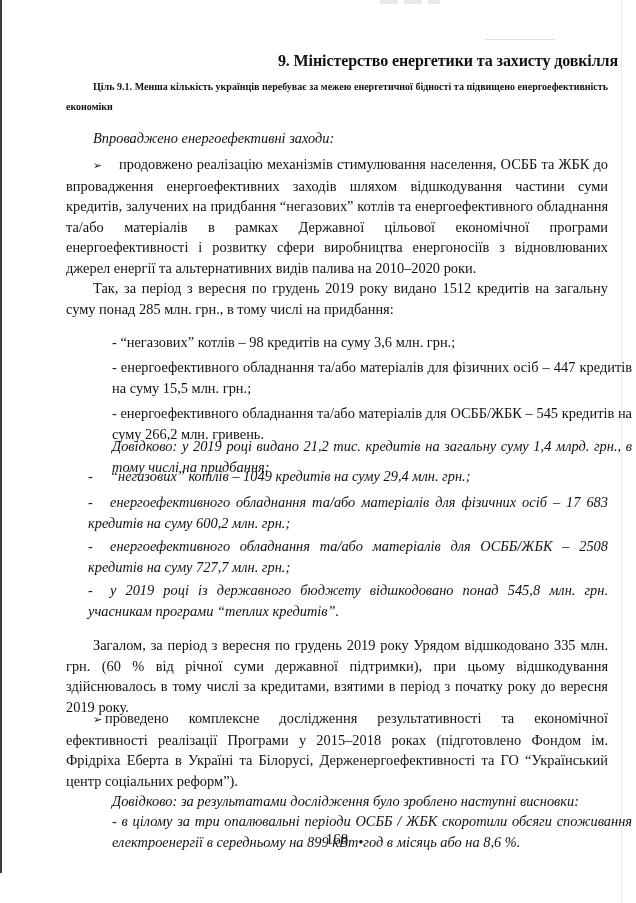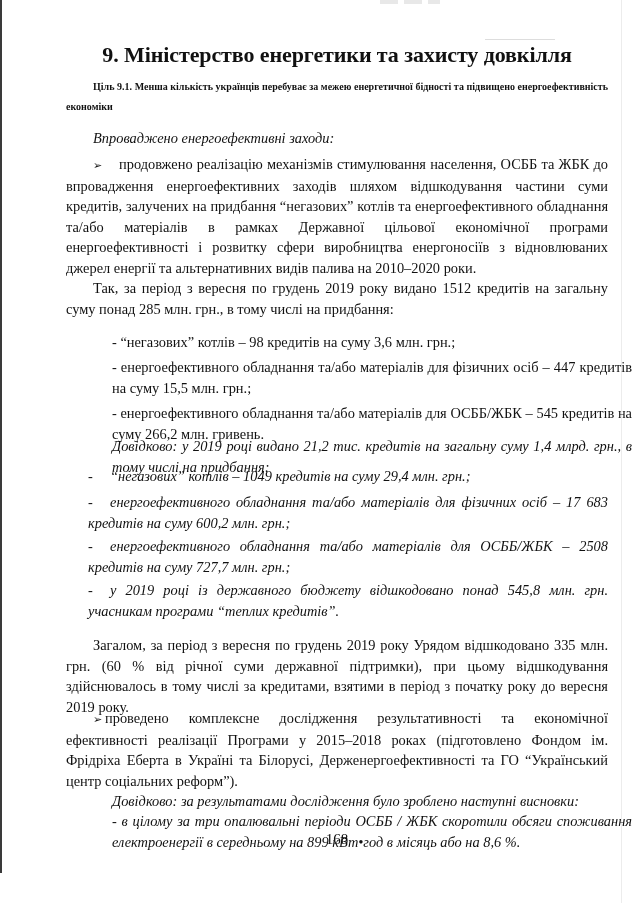--- a/index.html
+++ b/index.html
@@ -51,24 +51,24 @@
       position: absolute;
       left: 66px;
       top: 0;
       width: 542px;
     }
     .title {
       position: absolute;
       top: 42px;
       left: 0;
       width: 542px;
-      text-align: center;
-      font-size: 22px;
+      text-align: right;
+      font-size: 16px;
       font-weight: bold;
-      margin: 0;
+      margin: 10px;
       letter-spacing: -0.1px;
     }
     .goal {
       position: absolute;
       top: 77px;
       left: 0;
       width: 542px;
       font-size: 10px;
       font-weight: bold;
       line-height: 20px;

